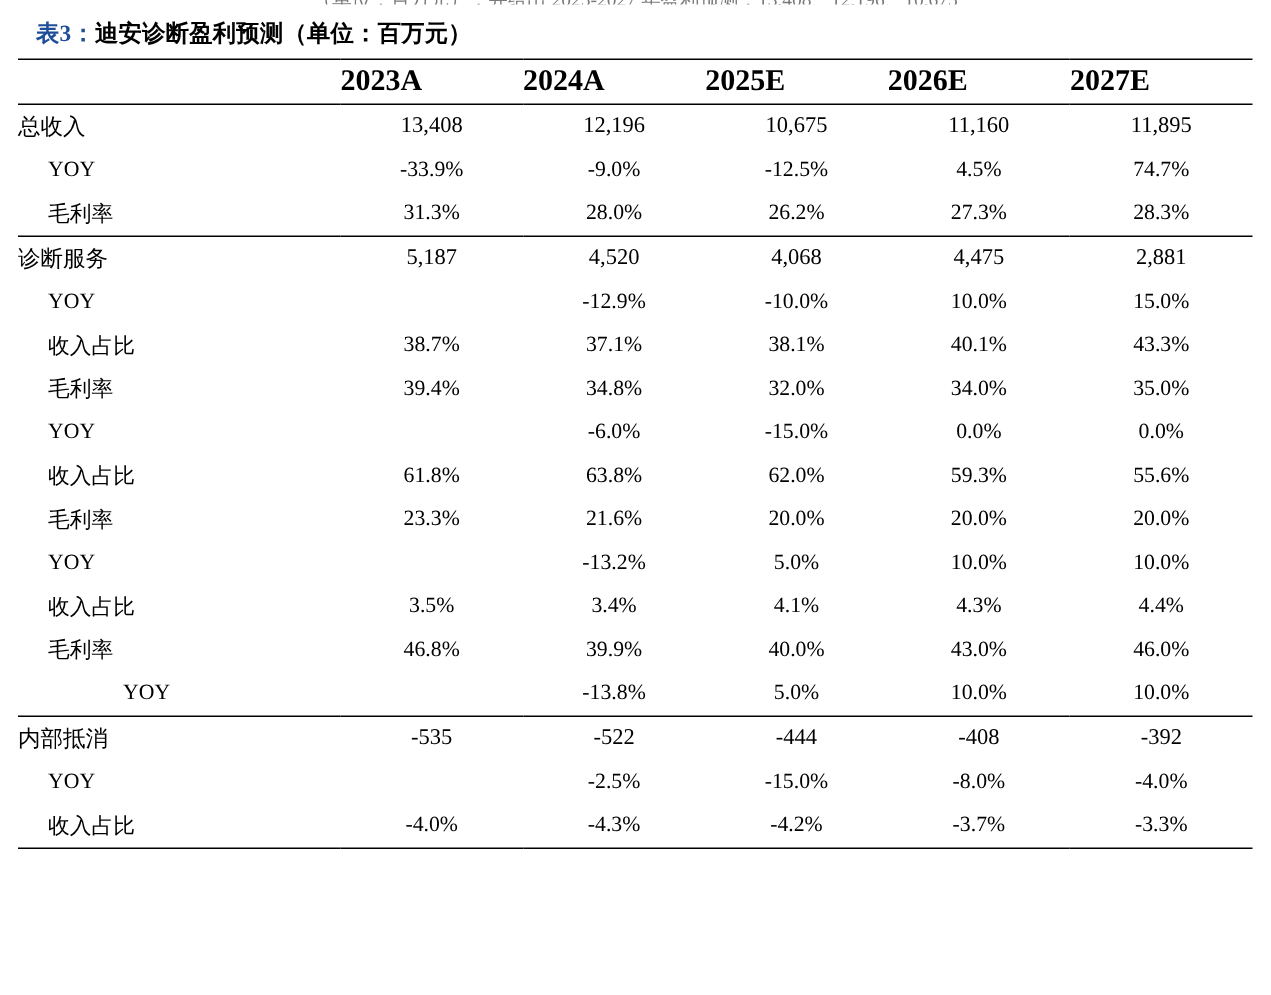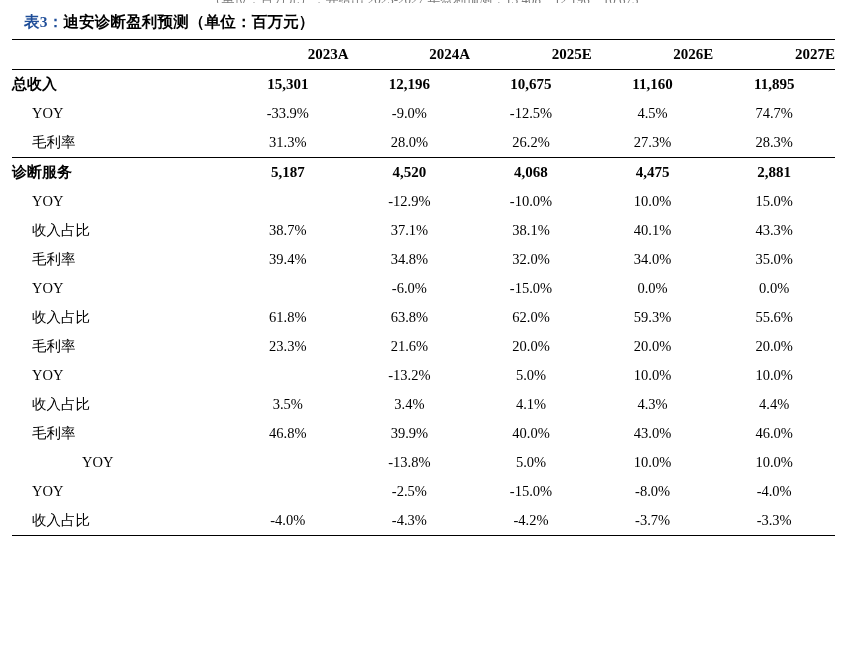--- a/index.html
+++ b/index.html
@@ -60,34 +60,34 @@
     height: 29px;
     vertical-align: middle;
   }
   th.hdr-blank {
     border-top: 1.6px solid #000;
     border-bottom: 1.1px solid #000;
   }
   th.hdr {
     border-top: 1.6px solid #000;
     border-bottom: 1.1px solid #000;
-    text-align: right;
+    text-align: left;
     font-weight: bold;
-    font-size: 15px;
+    font-size: 20px;
   }
   td.lbl {
     text-align: left;
     padding-left: 14px;
     white-space: nowrap;
   }
   td.num {
     text-align: center;
   }
   tr.group td {
-    font-weight: bold;
+    font-weight: normal;
     font-size: 15px;
   }
   tr.sub td {
     font-weight: normal;
   }
   tr.topline td {
     border-top: 1.1px solid #000;
   }
   td.lbl.indent1 { padding-left: 20px; }
   td.lbl.indent2 { padding-left: 40px; }
@@ -122,21 +122,21 @@
         <th class="hdr">2023A</th>
         <th class="hdr">2024A</th>
         <th class="hdr">2025E</th>
         <th class="hdr">2026E</th>
         <th class="hdr">2027E</th>
       </tr>
     </thead>
     <tbody id="fin-body">
         <tr class="group topline">
           <td class="lbl">总收入</td>
-          <td class="num">15,301</td>
+          <td class="num">13,408</td>
           <td class="num">12,196</td>
           <td class="num">10,675</td>
           <td class="num">11,160</td>
           <td class="num">11,895</td>
         </tr>
         <tr class="sub">
           <td class="lbl indent1">YOY</td>
           <td class="num">-33.9%</td>
           <td class="num">-9.0%</td>
           <td class="num">-12.5%</td>
@@ -232,20 +232,28 @@
           <td class="num">46.0%</td>
         </tr>
         <tr class="sub">
           <td class="lbl indent3">YOY</td>
           <td class="num"></td>
           <td class="num">-13.8%</td>
           <td class="num">5.0%</td>
           <td class="num">10.0%</td>
           <td class="num">10.0%</td>
         </tr>
+        <tr class="group topline">
+          <td class="lbl">内部抵消</td>
+          <td class="num">-535</td>
+          <td class="num">-522</td>
+          <td class="num">-444</td>
+          <td class="num">-408</td>
+          <td class="num">-392</td>
+        </tr>
         <tr class="sub">
           <td class="lbl indent1">YOY</td>
           <td class="num"></td>
           <td class="num">-2.5%</td>
           <td class="num">-15.0%</td>
           <td class="num">-8.0%</td>
           <td class="num">-4.0%</td>
         </tr>
         <tr class="sub lastrow">
           <td class="lbl indent1">收入占比</td>

